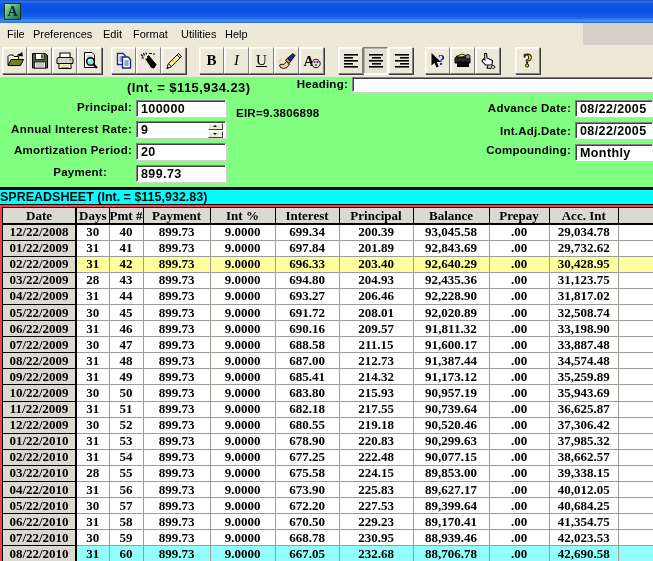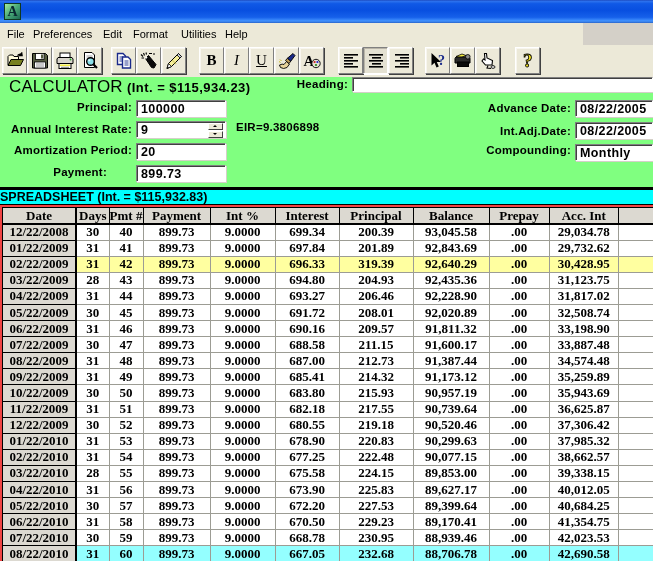--- a/index.html
+++ b/index.html
@@ -209,27 +209,26 @@
 <path d="M12 15 a2 1.4 0 1 0 4 0 a2 1.4 0 1 0 -4 0" fill="#ddd" stroke="#000" stroke-width="0.8"></path>
 </svg>
     </div>
  <div class="tbtn" style="left:515px">
       <svg width="18" height="18" viewBox="0 0 18 18">
 <text x="4" y="15" font-family="Liberation Serif,serif" font-size="19" font-weight="bold" fill="#f0e020" stroke="#000" stroke-width="0.85">?</text>
 </svg>
     </div>
 </div>
 <div id="calc">
- <span class="biglbl">CALCULATOR</span>
  <span class="blbl int1" style="left:127px;top:3px">(Int. = $115,934.23)</span>
  <span class="blbl rl" style="right:521px;top:24px">Principal:</span>
  <span class="blbl rl" style="right:521px;top:46px">Annual Interest Rate:</span>
  <span class="blbl rl" style="right:521px;top:67px">Amortization Period:</span>
  <span class="blbl rl" style="right:546px;top:89px">Payment:</span>
- <span class="blbl" style="left:236px;top:44px">EIR=9.3806898</span>
+ <span class="blbl" style="left:236px;top:30px">EIR=9.3806898</span>
  <span class="blbl rl" style="right:305px;top:1px">Heading:</span>
  <span class="blbl rl" style="right:82px;top:25px">Advance Date:</span>
  <span class="blbl rl" style="right:82px;top:48px">Int.Adj.Date:</span>
  <span class="blbl rl" style="right:82px;top:67px">Compounding:</span>
  <div class="tbox" style="left:136px;top:23px;width:90px;height:17px"><span class="v">100000</span></div>
  <div class="tbox" style="left:136px;top:44px;width:90px;height:17px"><span class="v">9</span></div>
  <div class="tbox" style="left:136px;top:66px;width:90px;height:17px"><span class="v">20</span></div>
  <div class="tbox" style="left:136px;top:88px;width:90px;height:17px"><span class="v">899.73</span></div>
  <div id="spin">
       <div class="up"></div>
@@ -297,21 +296,21 @@
           <td>29,732.62</td>
           <td></td>
         </tr>
 <tr class="hl-y">
           <td class="dc">02/22/2009</td>
           <td>31</td>
           <td>42</td>
           <td>899.73</td>
           <td>9.0000</td>
           <td>696.33</td>
-          <td>319.39</td>
+          <td>203.40</td>
           <td>92,640.29</td>
           <td>.00</td>
           <td>30,428.95</td>
           <td></td>
         </tr>
 <tr>
           <td class="dc">03/22/2009</td>
           <td>28</td>
           <td>43</td>
           <td>899.73</td>

